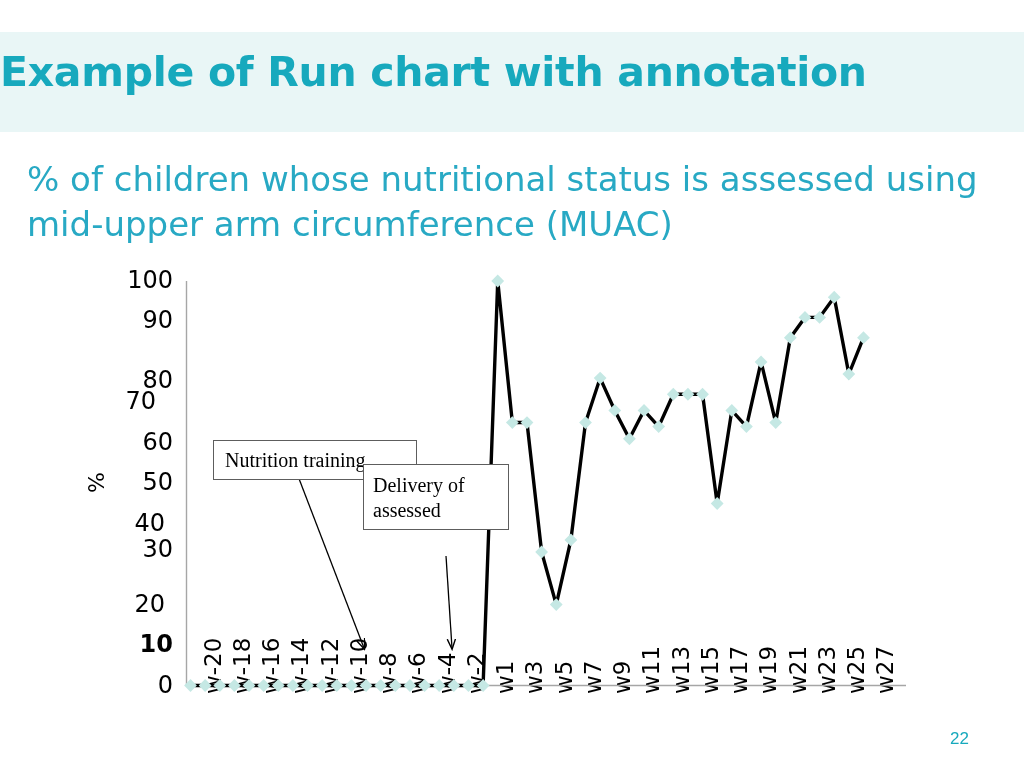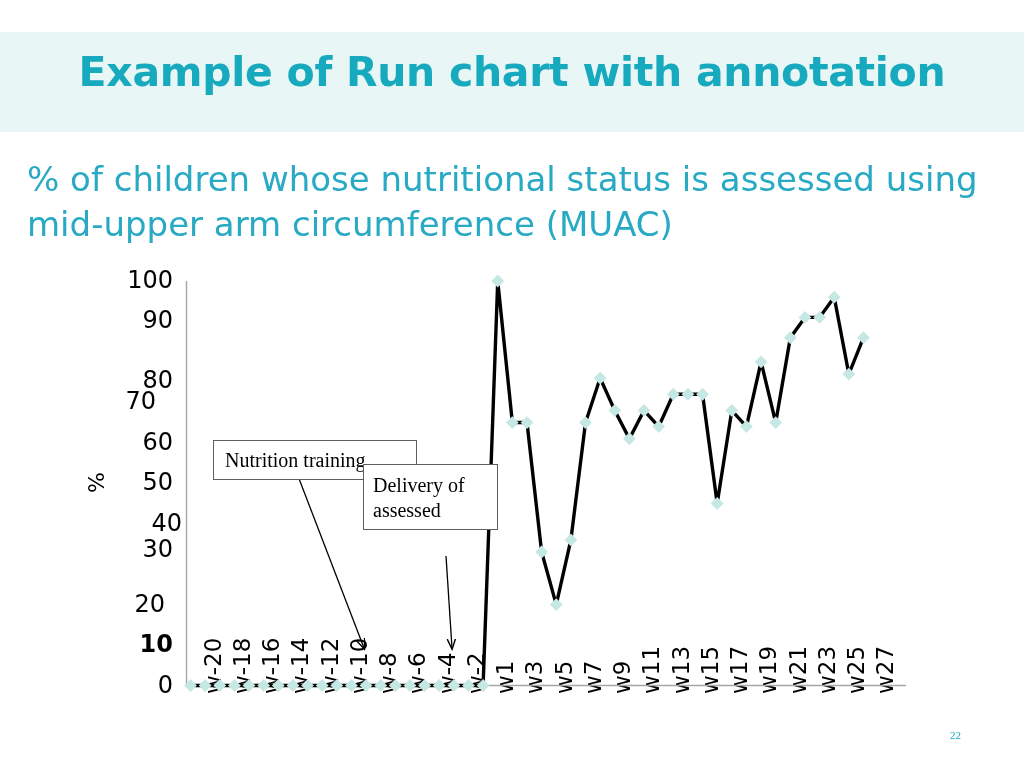--- a/index.html
+++ b/index.html
@@ -22,21 +22,20 @@
     top: 32px;
     width: 1024px;
     height: 100px;
     background: #e9f6f6;
   }
   #title-text {
     position: absolute;
     left: 0;
     top: 48px;
     width: 1024px;
-    text-align: center;
     font-family: "DejaVu Sans", sans-serif;
     font-size: 41px;
     font-weight: bold;
     color: #17a9bd;
     letter-spacing: -0.3px;
     white-space: nowrap;
   }
 
   
   #subtitle {
@@ -112,32 +111,32 @@
     left: 213px;
     top: 392px;
     width: 204px;
     height: 40px;
     padding: 7px 0 0 11px;
     margin-top: 48px;
   }
   #annot-delivery {
     left: 363px;
     top: 464px;
-    width: 135px;
+    width: 146px;
     height: 66px;
     padding: 8px 0 0 9px;
   }
 
   
   #page-number {
     position: absolute;
     left: 950px;
     top: 729px;
-    font-family: Liberation Serif, serif;
-    font-size: 11px;
+    font-family: Liberation Sans, sans-serif;
+    font-size: 17px;
     color: #17a9bd;
   }
 </style>
 </head>
 <body>
 
 <div id="title-band"></div>
 <div id="title-text">Example of Run chart with annotation</div>
 
 <div id="subtitle">% of children whose nutritional status is assessed using mid-upper arm circumference (MUAC)</div>
@@ -145,21 +144,21 @@
 <div id="chart-area">
 
   <div id="y-axis-title">%</div>
   <div id="ytick-container">
       <div class="ytick" style="left: 113px; top: 266px;">100</div>
       <div class="ytick" style="left: 113px; top: 306.45px;">90</div>
       <div class="ytick" style="left: 113px; top: 346.9px; margin-top: 19px;">80</div>
       <div class="ytick" style="left: 96px; top: 387.35px;">70</div>
       <div class="ytick" style="left: 113px; top: 427.8px;">60</div>
       <div class="ytick" style="left: 113px; top: 468.25px;">50</div>
-      <div class="ytick" style="left: 122px; top: 508.7px;">40</div>
+      <div class="ytick" style="left: 105px; top: 508.7px;">40</div>
       <div class="ytick" style="left: 113px; top: 535px; text-align: right;">30</div>
       <div class="ytick" style="left: 105px; top: 589.6px;">20</div>
       <div class="ytick" style="left: 113px; top: 630.05px; font-weight: bold;">10</div>
       <div class="ytick" style="left: 113px; top: 670.5px;">0</div>
     </div>
   <div id="xtick-container">
       <div class="xtick" style="left: 199.5px;">w-20</div>
       <div class="xtick" style="left: 228.76px;">w-18</div>
       <div class="xtick" style="left: 258.02px;">w-16</div>
       <div class="xtick" style="left: 287.28px;">w-14</div>

